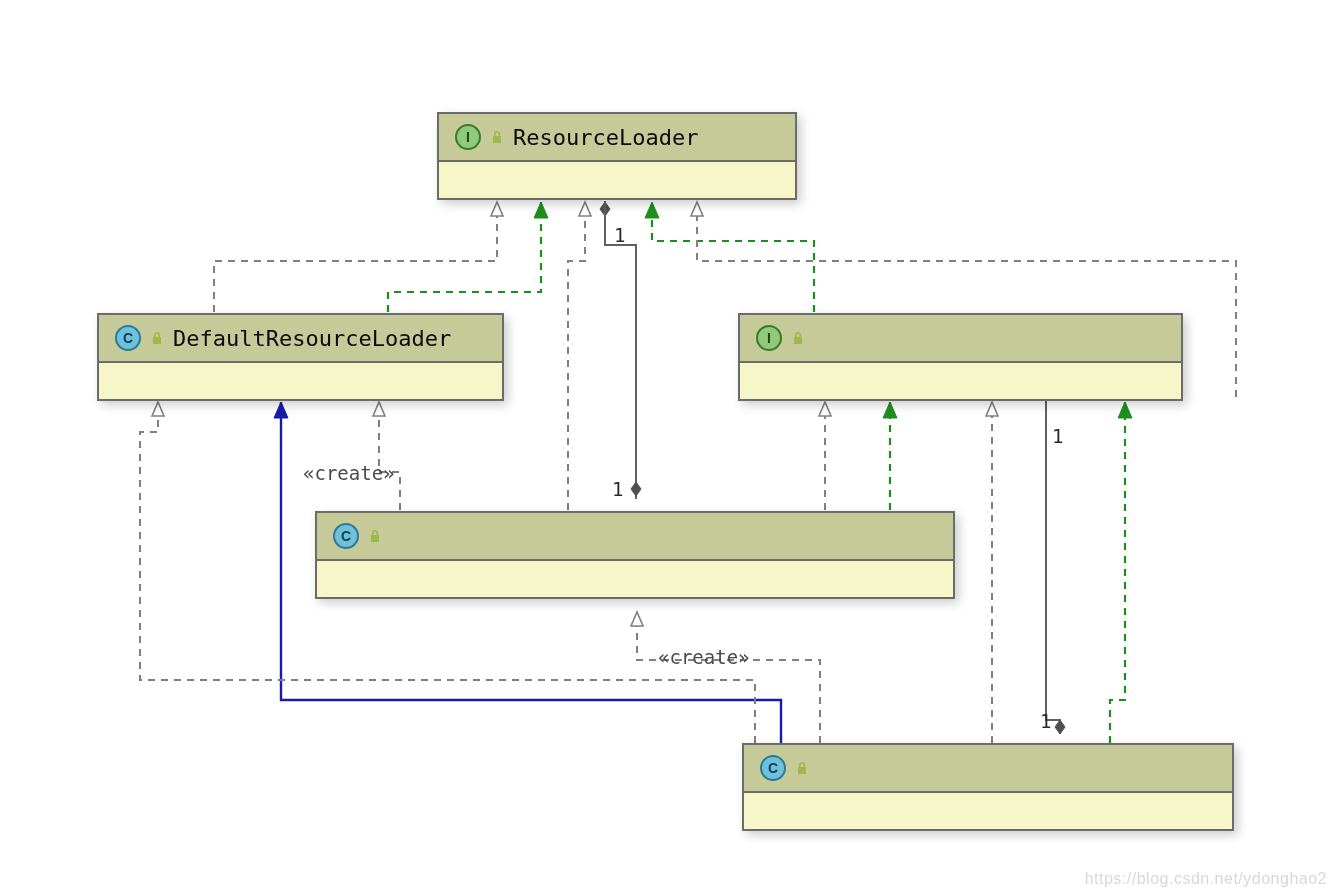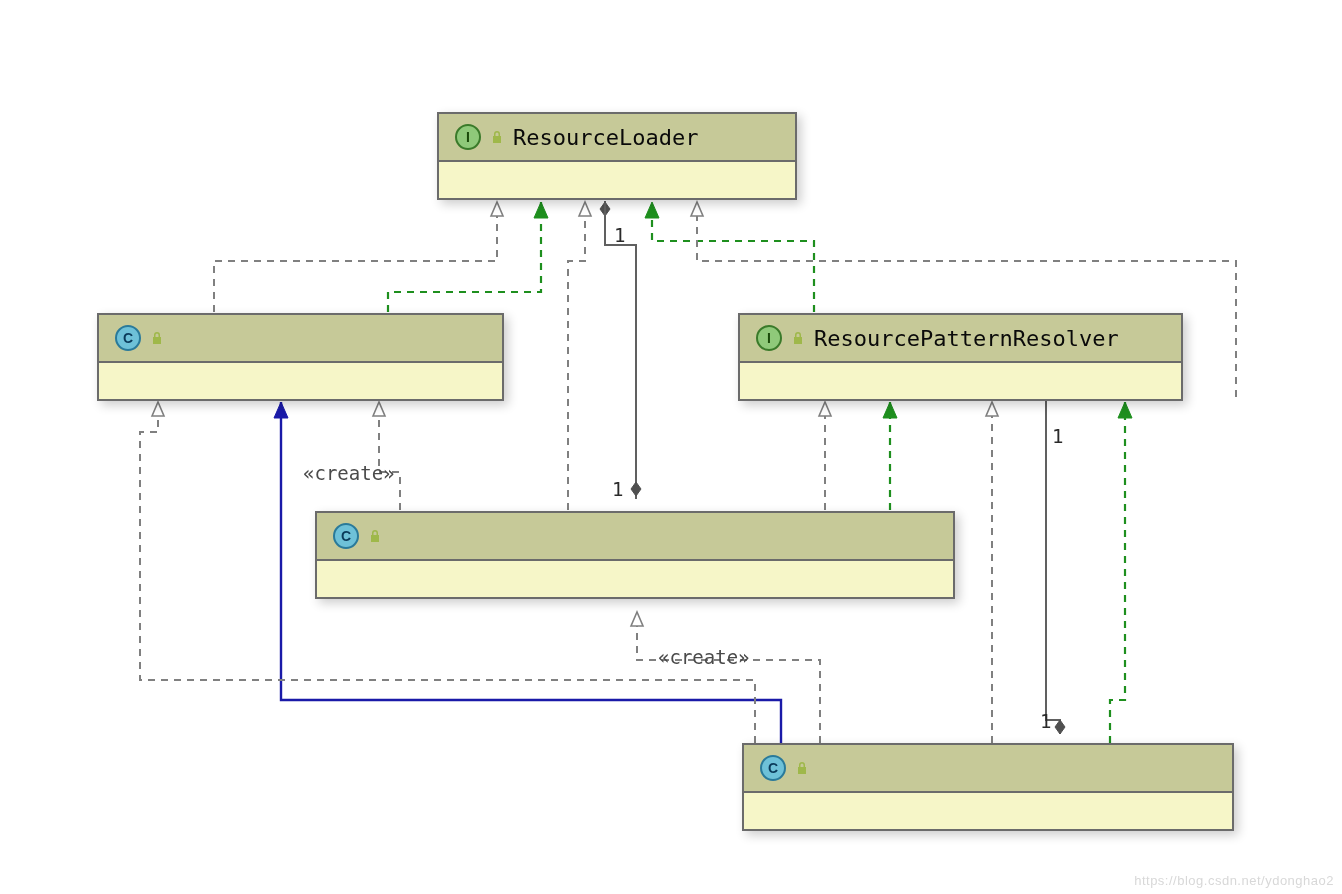--- a/index.html
+++ b/index.html
@@ -56,23 +56,23 @@
     color: #0a3a5a;
   }
   .lock-icon {
     display: inline-block;
     width: 16px;
     height: 16px;
   }
   .lock-icon svg { display: block; }
   .watermark {
     position: absolute;
-    right: 8px;
+    right: 15px;
     bottom: 6px;
-    font-size: 13px;
+    font-size: 16px;
     color: #d8d8d8;
     font-family: sans-serif;
     letter-spacing: 0.5px;
   }
   svg.wires {
     position: absolute;
     inset: 0;
     width: 1342px;
     height: 894px;
     pointer-events: none;
@@ -163,33 +163,33 @@
   </div>
 
   <div class="uml-box" style="left:97px; top:313px; width:407px;">
     <div class="uml-header">
       <span class="type-badge type-class">C</span>
       <span class="lock-icon">
         <svg viewBox="0 0 16 16">
             <path d="M5 7V5a3 3 0 016 0v2h1v7H4V7h1zm1.5 0h3V5a1.5 1.5 0 00-3 0v2z" fill="#9fb84a"></path>
           </svg>
       </span>
+      <span>DefaultResourceLoader</span>
     </div>
     <div class="uml-body"></div>
   </div>
 
   <div class="uml-box" style="left:738px; top:313px; width:445px;">
     <div class="uml-header">
       <span class="type-badge type-interface">I</span>
       <span class="lock-icon">
         <svg viewBox="0 0 16 16">
             <path d="M5 7V5a3 3 0 016 0v2h1v7H4V7h1zm1.5 0h3V5a1.5 1.5 0 00-3 0v2z" fill="#9fb84a"></path>
           </svg>
       </span>
-      <span>ResourcePatternResolver</span>
     </div>
     <div class="uml-body"></div>
   </div>
 
   <div class="uml-box" style="left:315px; top:511px; width:640px;">
     <div class="uml-header">
       <span class="type-badge type-class">C</span>
       <span class="lock-icon">
         <svg viewBox="0 0 16 16">
             <path d="M5 7V5a3 3 0 016 0v2h1v7H4V7h1zm1.5 0h3V5a1.5 1.5 0 00-3 0v2z" fill="#9fb84a"></path>

